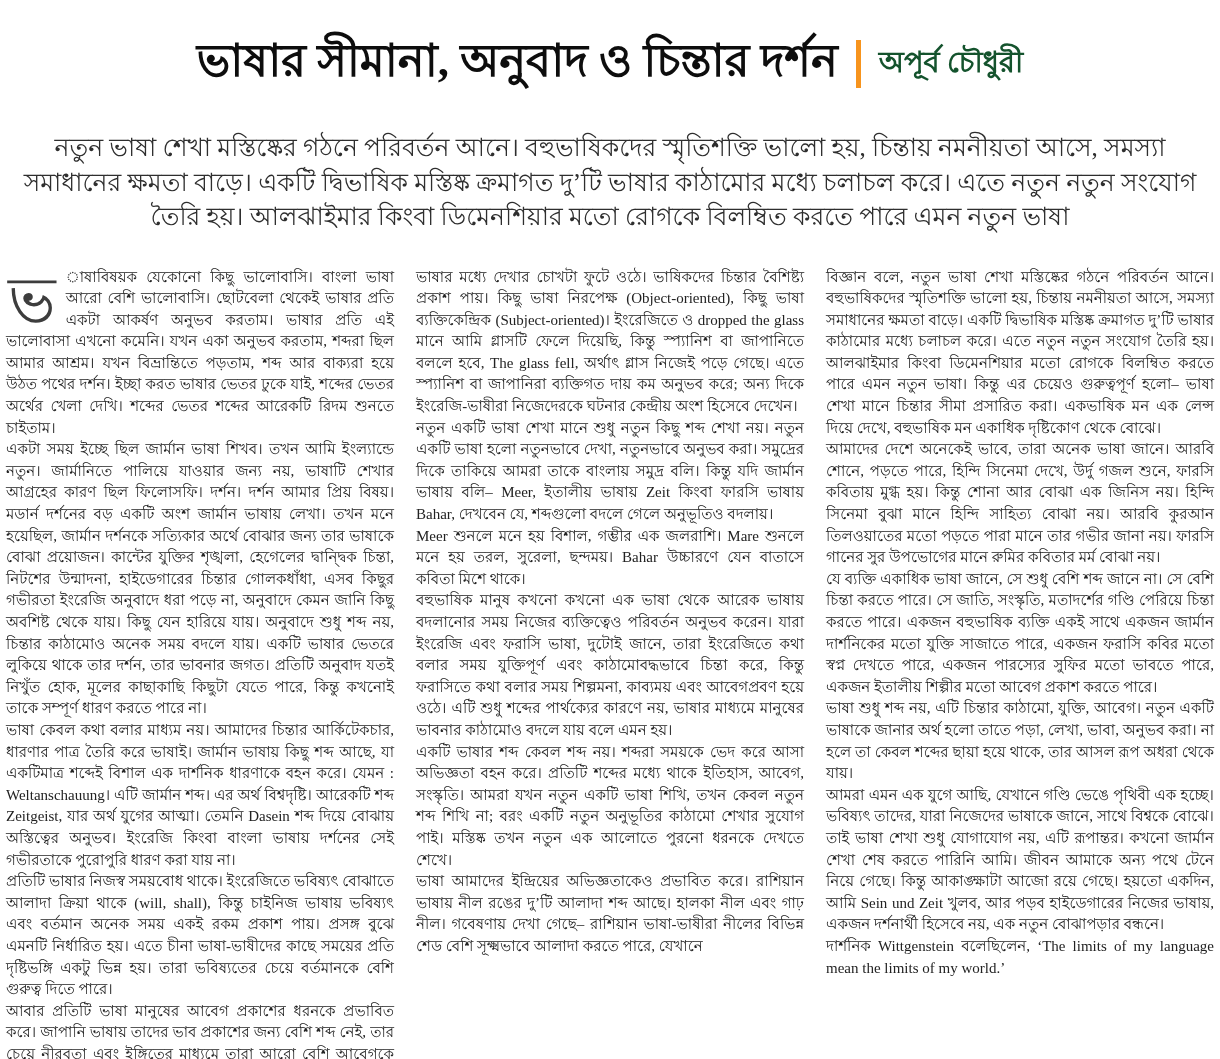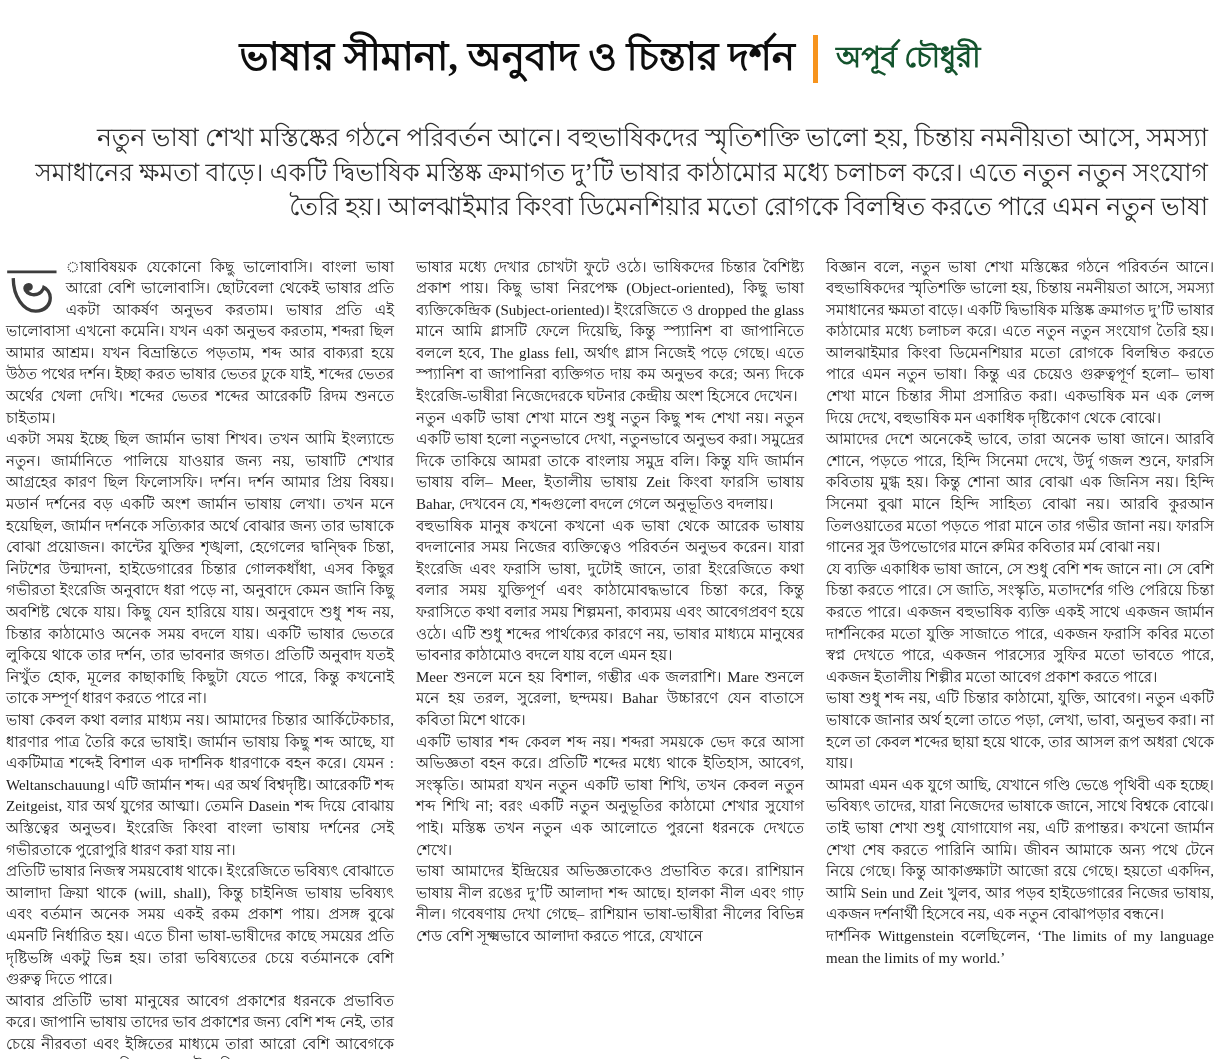--- a/index.html
+++ b/index.html
@@ -9,29 +9,29 @@
     font-family:"Liberation Serif","DejaVu Serif",serif;
     color:#1c1c1c;
   }
   .page { width:1220px; height:1059px; padding:24px 4px 10px 4px; }
 
   
   .header {
     display:flex; justify-content:center; align-items:center;
     gap:18px; margin:2px auto 0 auto;
   }
-  .title { font-size:39px; font-weight:bold; color:#0d0d0d; letter-spacing:0; white-space:nowrap; }
+  .title { font-size:45px; font-weight:bold; color:#0d0d0d; letter-spacing:0; white-space:nowrap; }
   .sep-bar { width:5px; height:48px; background:var(--accent,#F7941D); flex:0 0 auto; }
   .author { font-size:29px; font-weight:bold; color:#14532d; white-space:nowrap; }
 
   
   .lead {
     margin:30px 8px 0 8px;
     font-size:25px; line-height:1.38;
-    text-align:right; color:#2e2e2e;
+    text-align:center; color:#2e2e2e;
   }
 
   
   .columns { display:flex; gap:22px; margin-top:32px; padding:0 2px; }
   .col { flex:1 1 0; font-size:15px; line-height:1.44; text-align:justify; color:#222; }
   .col p { margin:0; }
   .opening { margin:0; }
   .dropcap {
     float:left;
     font-size:64px; line-height:56px;
@@ -61,22 +61,22 @@
           <p>ভাষা কেবল কথা বলার মাধ্যম নয়। আমাদের চিন্তার আর্কিটেকচার, ধারণার পাত্র তৈরি করে ভাষাই। জার্মান ভাষায় কিছু শব্দ আছে, যা একটিমাত্র শব্দেই বিশাল এক দার্শনিক ধারণাকে বহন করে। যেমন : Weltanschauung। এটি জার্মান শব্দ। এর অর্থ বিশ্বদৃষ্টি। আরেকটি শব্দ Zeitgeist, যার অর্থ যুগের আত্মা। তেমনি Dasein শব্দ দিয়ে বোঝায় অস্তিত্বের অনুভব। ইংরেজি কিংবা বাংলা ভাষায় দর্শনের সেই গভীরতাকে পুরোপুরি ধারণ করা যায় না।</p>
           <p>প্রতিটি ভাষার নিজস্ব সময়বোধ থাকে। ইংরেজিতে ভবিষ্যৎ বোঝাতে আলাদা ক্রিয়া থাকে (will, shall), কিন্তু চাইনিজ ভাষায় ভবিষ্যৎ এবং বর্তমান অনেক সময় একই রকম প্রকাশ পায়। প্রসঙ্গ বুঝে এমনটি নির্ধারিত হয়। এতে চীনা ভাষা-ভাষীদের কাছে সময়ের প্রতি দৃষ্টিভঙ্গি একটু ভিন্ন হয়। তারা ভবিষ্যতের চেয়ে বর্তমানকে বেশি গুরুত্ব দিতে পারে।</p>
           <p>আবার প্রতিটি ভাষা মানুষের আবেগ প্রকাশের ধরনকে প্রভাবিত করে। জাপানি ভাষায় তাদের ভাব প্রকাশের জন্য বেশি শব্দ নেই, তার চেয়ে নীরবতা এবং ইঙ্গিতের মাধ্যমে তারা আরো বেশি আবেগকে প্রকাশ করেন। স্প্যানিশ ভাষায় উচ্চারিত শব্দের মধ্যে এক ধরনের কমিউনাল বন্ডেজ প্রকাশের প্রবণতা বেশি থাকে। এমনটি তাদের সামাজিক সম্পর্ককে শক্তিশালী করে।</p>
         </div>
     </div>
 
     <div class="col">
       <div>
           <p>ভাষার মধ্যে দেখার চোখটা ফুটে ওঠে। ভাষিকদের চিন্তার বৈশিষ্ট্য প্রকাশ পায়। কিছু ভাষা নিরপেক্ষ (Object-oriented), কিছু ভাষা ব্যক্তিকেন্দ্রিক (Subject-oriented)। ইংরেজিতে ও dropped the glass মানে আমি গ্লাসটি ফেলে দিয়েছি, কিন্তু স্প্যানিশ বা জাপানিতে বললে হবে, The glass fell, অর্থাৎ গ্লাস নিজেই পড়ে গেছে। এতে স্প্যানিশ বা জাপানিরা ব্যক্তিগত দায় কম অনুভব করে; অন্য দিকে ইংরেজি-ভাষীরা নিজেদেরকে ঘটনার কেন্দ্রীয় অংশ হিসেবে দেখেন।</p>
           <p>নতুন একটি ভাষা শেখা মানে শুধু নতুন কিছু শব্দ শেখা নয়। নতুন একটি ভাষা হলো নতুনভাবে দেখা, নতুনভাবে অনুভব করা। সমুদ্রের দিকে তাকিয়ে আমরা তাকে বাংলায় সমুদ্র বলি। কিন্তু যদি জার্মান ভাষায় বলি– Meer, ইতালীয় ভাষায় Zeit কিংবা ফারসি ভাষায় Bahar, দেখবেন যে, শব্দগুলো বদলে গেলে অনুভূতিও বদলায়।</p>
+          <p>Meer শুনলে মনে হয় বিশাল, গম্ভীর এক জলরাশি। Mare শুনলে মনে হয় তরল, সুরেলা, ছন্দময়। Bahar উচ্চারণে যেন বাতাসে কবিতা মিশে থাকে।</p>
           <p>বহুভাষিক মানুষ কখনো কখনো এক ভাষা থেকে আরেক ভাষায় বদলানোর সময় নিজের ব্যক্তিত্বেও পরিবর্তন অনুভব করেন। যারা ইংরেজি এবং ফরাসি ভাষা, দুটোই জানে, তারা ইংরেজিতে কথা বলার সময় যুক্তিপূর্ণ এবং কাঠামোবদ্ধভাবে চিন্তা করে, কিন্তু ফরাসিতে কথা বলার সময় শিল্পমনা, কাব্যময় এবং আবেগপ্রবণ হয়ে ওঠে। এটি শুধু শব্দের পার্থক্যের কারণে নয়, ভাষার মাধ্যমে মানুষের ভাবনার কাঠামোও বদলে যায় বলে এমন হয়।</p>
-          <p>Meer শুনলে মনে হয় বিশাল, গম্ভীর এক জলরাশি। Mare শুনলে মনে হয় তরল, সুরেলা, ছন্দময়। Bahar উচ্চারণে যেন বাতাসে কবিতা মিশে থাকে।</p>
           <p>একটি ভাষার শব্দ কেবল শব্দ নয়। শব্দরা সময়কে ভেদ করে আসা অভিজ্ঞতা বহন করে। প্রতিটি শব্দের মধ্যে থাকে ইতিহাস, আবেগ, সংস্কৃতি। আমরা যখন নতুন একটি ভাষা শিখি, তখন কেবল নতুন শব্দ শিখি না; বরং একটি নতুন অনুভূতির কাঠামো শেখার সুযোগ পাই। মস্তিষ্ক তখন নতুন এক আলোতে পুরনো ধরনকে দেখতে শেখে।</p>
           <p>ভাষা আমাদের ইন্দ্রিয়ের অভিজ্ঞতাকেও প্রভাবিত করে। রাশিয়ান ভাষায় নীল রঙের দু’টি আলাদা শব্দ আছে। হালকা নীল এবং গাঢ় নীল। গবেষণায় দেখা গেছে– রাশিয়ান ভাষা-ভাষীরা নীলের বিভিন্ন শেড বেশি সূক্ষ্মভাবে আলাদা করতে পারে, যেখানে</p>
         </div>
     </div>
 
     <div class="col">
       <div>
           <p>বিজ্ঞান বলে, নতুন ভাষা শেখা মস্তিষ্কের গঠনে পরিবর্তন আনে। বহুভাষিকদের স্মৃতিশক্তি ভালো হয়, চিন্তায় নমনীয়তা আসে, সমস্যা সমাধানের ক্ষমতা বাড়ে। একটি দ্বিভাষিক মস্তিষ্ক ক্রমাগত দু’টি ভাষার কাঠামোর মধ্যে চলাচল করে। এতে নতুন নতুন সংযোগ তৈরি হয়। আলঝাইমার কিংবা ডিমেনশিয়ার মতো রোগকে বিলম্বিত করতে পারে এমন নতুন ভাষা। কিন্তু এর চেয়েও গুরুত্বপূর্ণ হলো– ভাষা শেখা মানে চিন্তার সীমা প্রসারিত করা। একভাষিক মন এক লেন্স দিয়ে দেখে, বহুভাষিক মন একাধিক দৃষ্টিকোণ থেকে বোঝে।</p>
           <p>আমাদের দেশে অনেকেই ভাবে, তারা অনেক ভাষা জানে। আরবি শোনে, পড়তে পারে, হিন্দি সিনেমা দেখে, উর্দু গজল শুনে, ফারসি কবিতায় মুগ্ধ হয়। কিন্তু শোনা আর বোঝা এক জিনিস নয়। হিন্দি সিনেমা বুঝা মানে হিন্দি সাহিত্য বোঝা নয়। আরবি কুরআন তিলওয়াতের মতো পড়তে পারা মানে তার গভীর জানা নয়। ফারসি গানের সুর উপভোগের মানে রুমির কবিতার মর্ম বোঝা নয়।</p>
           <p>যে ব্যক্তি একাধিক ভাষা জানে, সে শুধু বেশি শব্দ জানে না। সে বেশি চিন্তা করতে পারে। সে জাতি, সংস্কৃতি, মতাদর্শের গণ্ডি পেরিয়ে চিন্তা করতে পারে। একজন বহুভাষিক ব্যক্তি একই সাথে একজন জার্মান দার্শনিকের মতো যুক্তি সাজাতে পারে, একজন ফরাসি কবির মতো স্বপ্ন দেখতে পারে, একজন পারস্যের সুফির মতো ভাবতে পারে, একজন ইতালীয় শিল্পীর মতো আবেগ প্রকাশ করতে পারে।</p>

